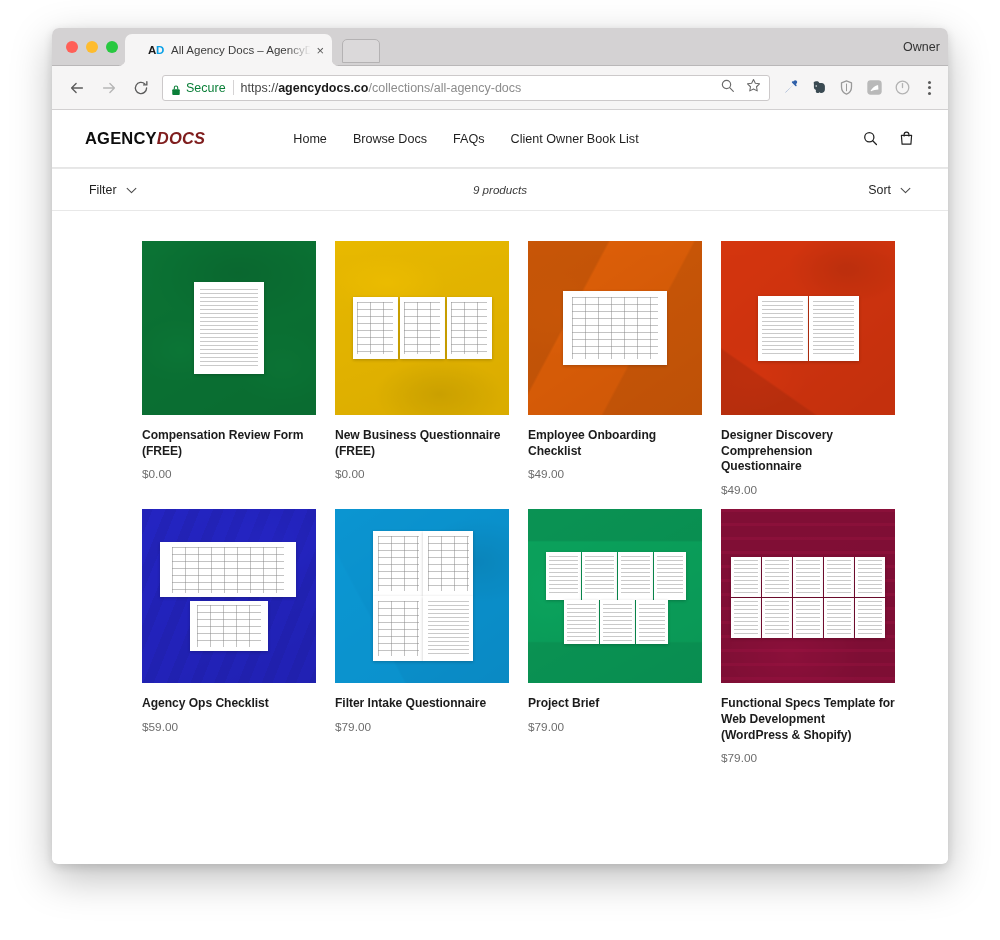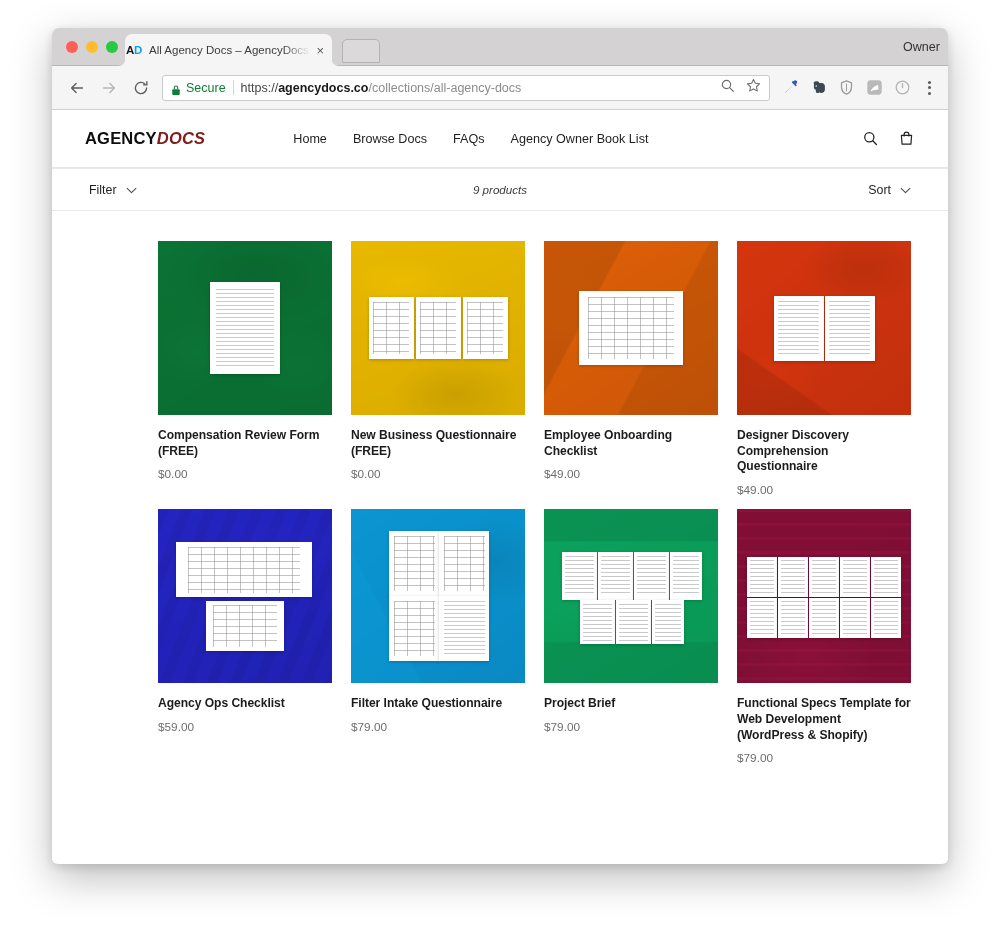--- a/index.html
+++ b/index.html
@@ -47,21 +47,21 @@
   .tab {
     position: absolute;
     left: 73px;
     top: 6px;
     width: 207px;
     height: 32px;
     background: #f6f5f5;
     border-radius: 7px 7px 0 0;
     display: flex;
     align-items: center;
-    padding: 0 6px 0 1px;
+    padding: 0 6px 0 23px;
   }
   .tab:before, .tab:after {
     content: "";
     position: absolute;
     bottom: 0;
     width: 10px;
     height: 10px;
     background: #f6f5f5;
   }
   .tab:before { left: -9px; border-bottom-right-radius: 8px; box-shadow: 3px 3px 0 0 #f6f5f5; background: transparent; }
@@ -252,21 +252,22 @@
     color: #3a3a3a;
     pointer-events: none;
   }
 
   
   .grid {
     display: grid;
     grid-template-columns: repeat(4, 174px);
     column-gap: 19px;
     row-gap: 12px;
-    padding: 30px 0 0 106px;
+    padding: 30px 0 0 70px;
+    margin-left: 20px;
   }
   .card { width: 174px; }
 
   .thumb {
     position: relative;
     width: 174px;
     height: 174px;
     overflow: hidden;
   }
   
@@ -434,21 +435,21 @@
 
   <div class="viewport">
 
     <div class="site-header">
       <div class="logo"><span class="logo-agency">AGENCY</span><span class="logo-docs">DOCS</span></div>
 
       <nav class="site-nav">
         <a class="nav-link">Home</a>
         <a class="nav-link">Browse Docs</a>
         <a class="nav-link">FAQs</a>
-        <a class="nav-link">Agency Owner Book List</a>
+        <a class="nav-link">Client Owner Book List</a>
       </nav>
 
       <div class="header-actions">
         <span>
           <svg viewBox="0 0 20 20" width="17" height="17" fill="none" stroke="currentColor" stroke-width="1.5" stroke-linecap="round">
               <circle cx="8.6" cy="8.6" r="5.4"></circle>
               <path d="M12.6 12.6L17 17"></path>
             </svg>
         </span>
         <span>

